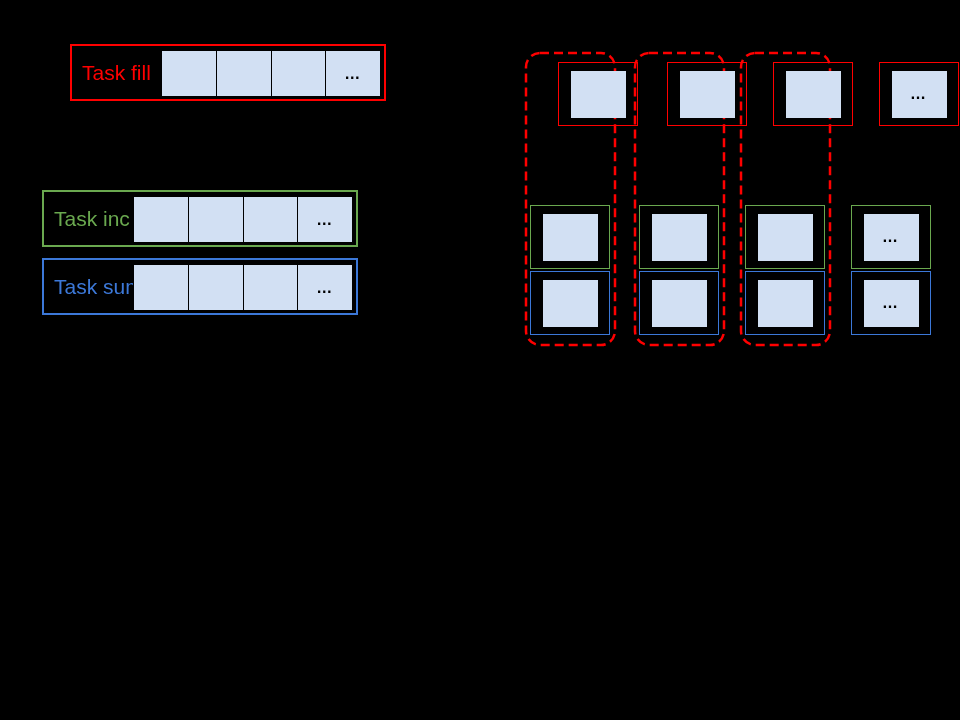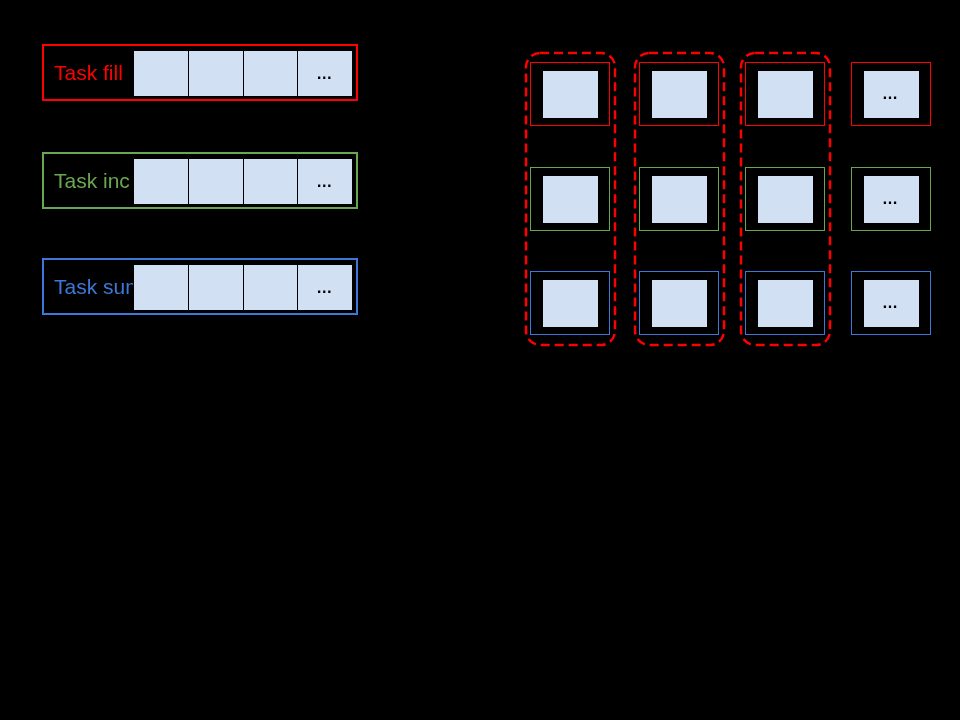--- a/index.html
+++ b/index.html
@@ -49,22 +49,22 @@
     box-sizing: border-box;
   }
   .cell {
     background: var(--cell-fill, #d2e0f3);
     display: flex;
     align-items: center;
     justify-content: center;
   }
 
   
-  .row-red   { border-color: var(--task-red, #ff0000); }
-  .row-green { border-color: var(--task-green, #6aa84f); }
+  .row-red   { border-color: var(--task-red, #ff0000); margin-left: 28px; }
+  .row-green { border-color: var(--task-green, #6aa84f); margin-top: 38px; }
   .row-blue  { border-color: var(--task-blue, #3c78d8); }
   .label-red   { color: var(--task-red, #ff0000); }
   .label-green { color: var(--task-green, #6aa84f); }
   .label-blue  { color: var(--task-blue, #3c78d8); }
 
   
   .gcell {
     position: absolute;
     width: 80px;
     height: 64px;

